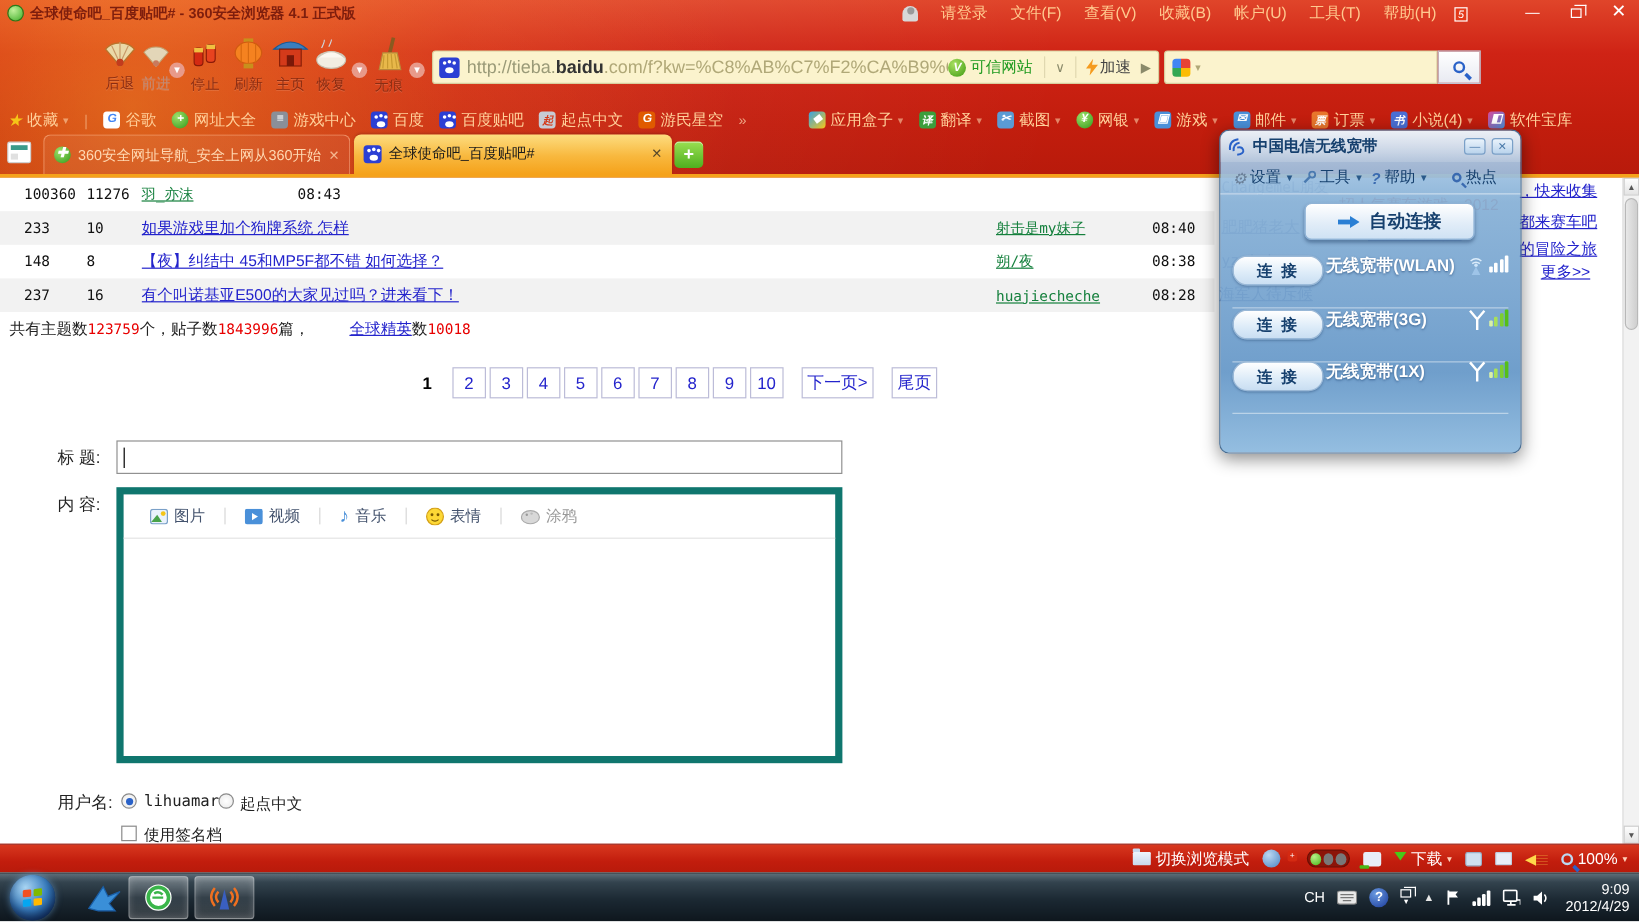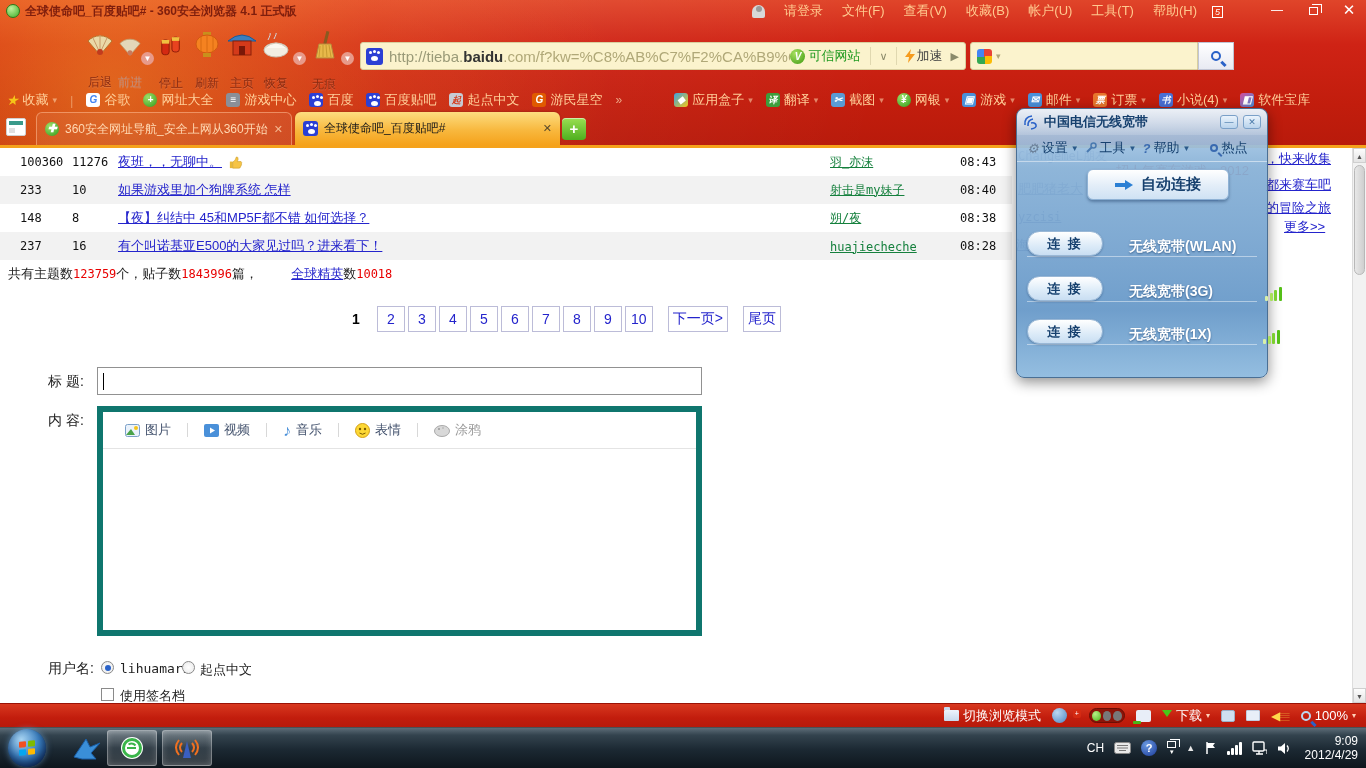--- a/index.html
+++ b/index.html
@@ -22,21 +22,21 @@
   .shirt{width:16px;height:14px;background:#5abf3a;border-radius:2px 2px 4px 4px;position:relative;}
   .shirt::before{content:"";position:absolute;top:-2px;left:-3px;border:3px solid #5abf3a;border-color:#5abf3a transparent transparent #5abf3a;}
   .badge{position:absolute;top:-5px;right:-7px;background:#e43a1a;color:#fff;font-size:9px;line-height:10px;padding:0 2px;border:1px solid #fff;}
   .winctl { position:absolute; right:6px; top:2px; display:flex; gap:14px; color:#fff; align-items:center;}
   .wc { width:22px; height:16px; text-align:center; font-size:12px; line-height:16px; }
   .wc .r1{display:inline-block;width:9px;height:8px;border:1px solid #fff;position:relative;top:1px;}
   .wc .r1::after{content:"";position:absolute;left:2px;top:-4px;width:9px;height:8px;border:1px solid #fff;border-bottom:none;border-left:none;}
 
   
   .nav { position:absolute; text-align:center; color:#8a2c12; font-size:12px; z-index:4;}
-  .nav .lab{display:block; margin-top:14px; text-shadow:0 1px 0 rgba(255,255,255,.15);}
+  .nav .lab{display:block; margin-top:1px; text-shadow:0 1px 0 rgba(255,255,255,.15);}
   .nav.dis .lab{color:#c08a75;}
   .dd { position:absolute; width:13px; height:13px; border-radius:50%; background:#e89a8a; color:#fff; font-size:8px; line-height:13px; text-align:center; z-index:4;}
 
   
   .abar { position:absolute; left:360px; top:42px; width:606px; height:28px; background:#fbf3cd; border:1px solid #d8cf9f; border-radius:3px; display:flex; align-items:center; z-index:4;}
   .paw { width:17px; height:17px; background:#2b3fd4; border-radius:3px; position:relative; flex:0 0 auto;}
   .paw::before{content:"";position:absolute;left:3px;top:3px;width:3px;height:3px;border-radius:50%;background:#fff;box-shadow:4px -1px 0 #fff,8px 0 0 #fff;}
   .paw::after{content:"";position:absolute;left:5px;top:8px;width:7px;height:5px;border-radius:50%;background:#fff;}
   .url { flex:1; font-size:15px; color:#9a9a78; margin-left:6px; white-space:nowrap; overflow:hidden;}
   .url b { color:#333; } .url .path{color:#b0a878;}
@@ -125,21 +125,21 @@
   .dtitle{flex:1;font-size:13px;font-weight:bold;color:#16406e;}
   .dwc{width:18px;height:14px;border-radius:3px;border:1px solid #7aa0c8;background:linear-gradient(#eaf3fc,#b9d3ec);color:#4a7aaa;font-size:9px;line-height:12px;text-align:center;}
   .dmenu{position:absolute;top:26px;left:0;right:0;height:27px;display:flex;align-items:center;padding:0 10px;gap:6px;font-size:13px;color:#16406e;border-bottom:1px solid rgba(255,255,255,.5);}
   .dmi{display:flex;align-items:center;gap:3px;}
   .dmdd{font-size:8px;color:#2a5a8a;}
   .gear{color:#6a7f98;font-size:13px;}
   .qmark{color:#3a6ab0;font-weight:bold;font-size:13px;}
   .dmag{width:8px;height:8px;border:2px solid #3a6ab0;border-radius:50%;position:relative;}
   .dmag::after{content:"";position:absolute;width:2px;height:5px;background:#3a6ab0;left:7px;top:6px;transform:rotate(-45deg);}
   .autob{position:absolute;left:70px;top:60px;width:142px;height:31px;border-radius:6px;background:linear-gradient(#ffffff,#e2edf8 55%,#cfe2f4);border:1px solid #8fb2d5;box-shadow:0 2px 3px rgba(0,30,70,.35);display:flex;align-items:center;justify-content:center;gap:8px;font-size:15px;font-weight:bold;color:#16406e;}
-  .crow{position:absolute;left:10px;right:10px;height:44px;display:flex;align-items:flex-end;gap:26px;border-bottom:1px solid rgba(255,255,255,.45);}
+  .crow{position:absolute;left:10px;right:10px;height:44px;display:flex;align-items:flex-start;gap:2px;border-bottom:1px solid rgba(255,255,255,.45);}
   .pill{width:76px;height:25px;border-radius:13px;background:linear-gradient(#ffffff,#dcebf8 60%,#c9def2);border:1px solid #9ab8d6;box-shadow:0 1px 2px rgba(0,30,70,.3);display:flex;align-items:center;justify-content:center;font-size:13px;font-weight:bold;color:#16406e;letter-spacing:2px;flex:0 0 auto;}
   .clabel{flex:1;color:#fff;font-size:14px;font-weight:bold;text-shadow:0 1px 2px rgba(0,40,90,.55);white-space:nowrap;}
   .sig{display:flex;align-items:flex-end;gap:1.5px;}
   .sig i{display:block;width:3px;border-radius:1px;}
   .sig i:nth-child(1){height:5px;} .sig i:nth-child(2){height:8px;} .sig i:nth-child(3){height:11px;} .sig i:nth-child(4){height:14px;}
   .wsig i{background:#fff;}
   .gsig i:nth-child(1){background:#d8f0a8;} .gsig i:nth-child(2){background:#a8e05a;} .gsig i:nth-child(3){background:#7ccf30;} .gsig i:nth-child(4){background:#55bf18;}
 
   
   .statusbar{position:absolute;left:0;right:0;top:703px;height:24px;background:linear-gradient(#d8381f,#c21d0d 60%,#b81a0b);border-top:1px solid #9a1206;display:flex;align-items:center;justify-content:flex-end;gap:11px;padding-right:10px;color:#fff;font-size:13px;z-index:6;}
@@ -393,27 +393,20 @@
       <div class="newtab">+</div>
     </div>
     <div class="tabline"></div>
   </div>
 
   <div class="page">
 
     <div class="trow" style="top:0;">
       <span class="c-replies">100360</span>
       <span class="c-posts">11276</span>
-      <span class="c-title">
-          <a class="tlink">夜班，，无聊中。</a>
-        <svg width="15" height="15" viewBox="0 0 16 16">
-            <path d="M2 7 h3 v7 H2 z" fill="#e8b93a"></path>
-            <path d="M5 14 h6.5 q1.8 0 1.9-1.6 q.9-.4 .7-1.7 q.8-.8 .3-1.9 q.6-1 -.5-1.8 L10 7 q1.2-2.4 .6-4 q-.5-1.4-1.8-.8 L8 4.5 Q7 6.5 5 7.5 Z" fill="#f6c445" stroke="#c89a28" stroke-width=".6"></path>
-          </svg>
-      </span>
       <span class="c-author"><a class="alink">羽_亦沫</a></span>
       <span class="c-time">08:43</span>
     </div>
     <div class="trow alt" style="top:28px;">
       <span class="c-replies">233</span>
       <span class="c-posts">10</span>
       <span class="c-title">
           <a class="tlink">如果游戏里加个狗牌系统 怎样</a>
         </span>
       <span class="c-author"><a class="alink">射击是my妹子</a></span>

